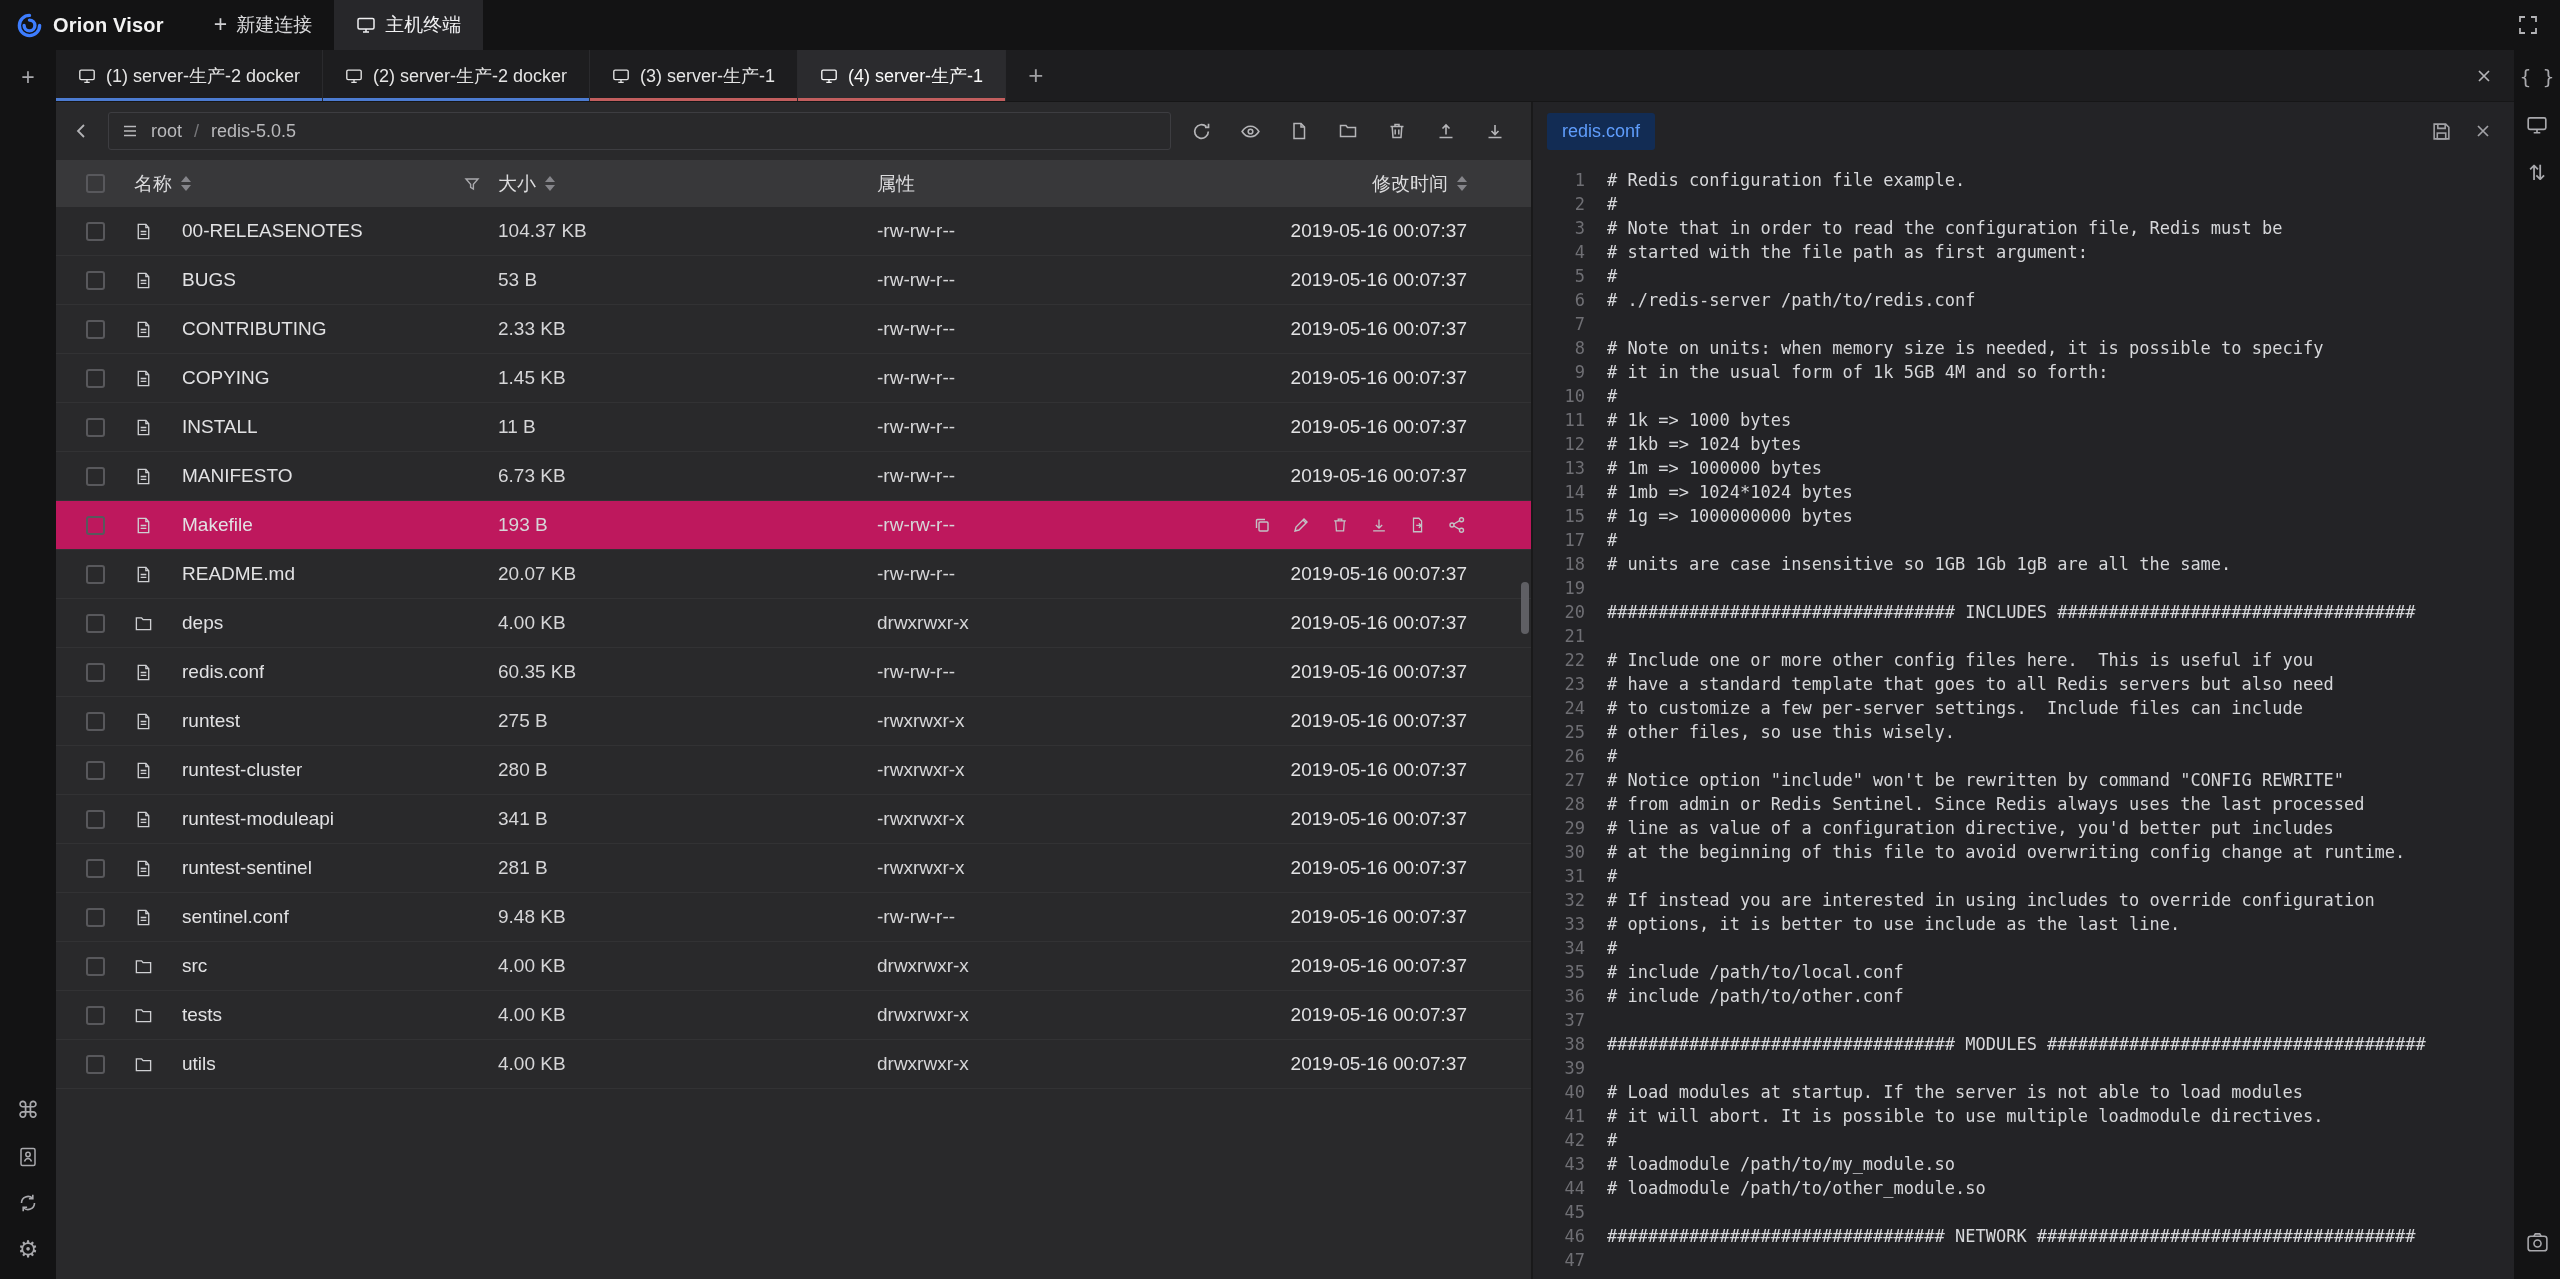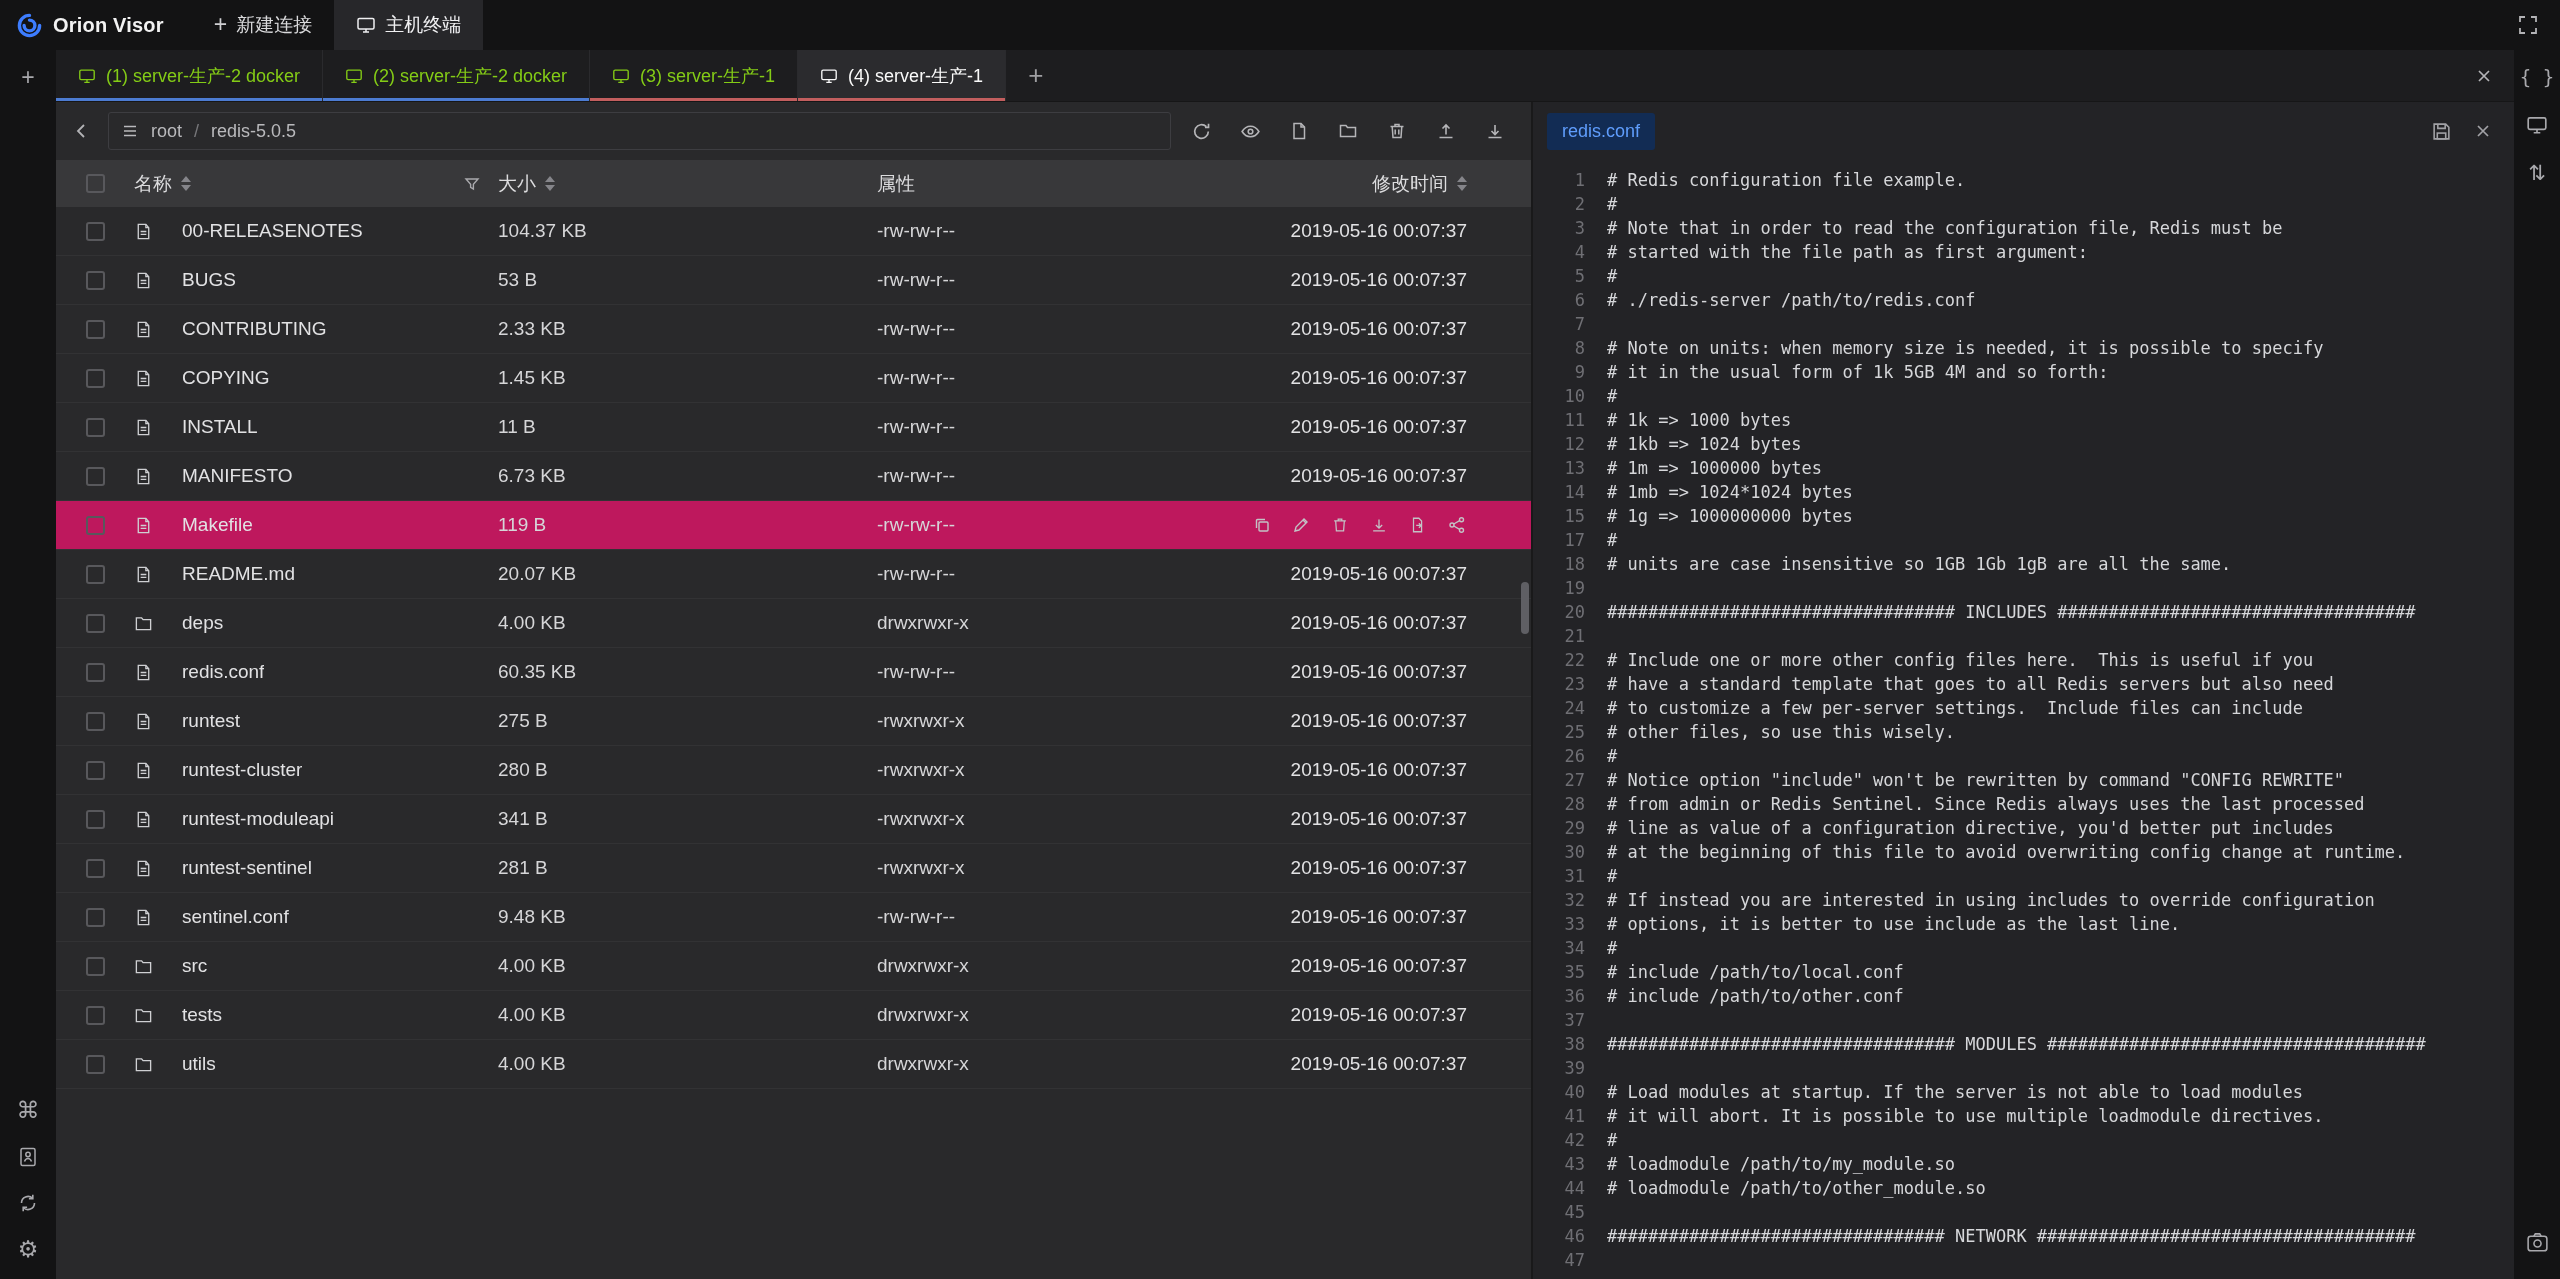--- a/index.html
+++ b/index.html
@@ -29,21 +29,21 @@
   .rail-glyph{font-size:23px;color:#a9a9ad;line-height:1;cursor:pointer}
   .right-rail{grid-area:rrail;background:#131314;display:flex;flex-direction:column;align-items:center;gap:26px;padding-top:16px}
   .right-rail .rail-bottom{margin-top:auto;padding-bottom:20px}
   .braces{font-family:"DejaVu Sans Mono",monospace;font-size:19px;color:#a9a9ad;cursor:pointer}
 
   
   .center{grid-area:center;display:flex;flex-direction:column;min-width:0;background:#29292b}
 
   .term-strip{height:52px;background:#1d1d1f;display:flex;align-items:stretch;border-bottom:1px solid #161617}
   .term-tab{position:relative;display:flex;align-items:center;gap:10px;padding:0 22px;font-size:18px;
-    color:#84cc16;border-right:1px solid #2a2a2d;cursor:pointer;white-space:nowrap}
+    color:#e5e5e5;border-right:1px solid #2a2a2d;cursor:pointer;white-space:nowrap}
   .term-tab::after{content:"";position:absolute;left:0;right:0;bottom:0;height:3px;background:transparent}
   .term-tab.u-blue::after{background:#4c7bd1}
   .term-tab.u-red::after{background:#c25e5e}
   .term-tab.active{background:#2b2b2e;color:#fafafa}
   .add-tab{width:50px;font-size:26px;color:#9f9fa2}
   .strip-spacer{flex:1}
   .strip-close{width:40px;margin-right:10px}
 
   .split{flex:1;display:flex;min-height:0}
 
@@ -444,21 +444,21 @@
       <span class="ficon file">
         <svg width="19" height="19" viewBox="0 0 20 20" fill="none" stroke="currentColor" stroke-width="1.4">
                     <path d="M4.5 2.5h8L15.5 6v11.5h-11z"></path>
                     <path d="M12.5 2.5V6h3"></path>
                     <path d="M7 10h6M7 13h6"></path>
                   </svg>
       </span>
 
       <span class="label fname">Makefile</span>
     </div>
-    <div class="cell size">119 B</div>
+    <div class="cell size">193 B</div>
     <div class="cell attr">-rw-rw-r--</div>
     <div class="cell time">
 
       <span class="actions">
         <button class="icon-btn">
           <svg width="18" height="18" viewBox="0 0 18 18" fill="none" stroke="currentColor" stroke-width="1.4">
                       <rect x="6" y="6" width="9" height="9" rx="1"></rect>
                       <path d="M3.5 12V4.5a1 1 0 0 1 1-1H12"></path>
                     </svg>
         </button>

